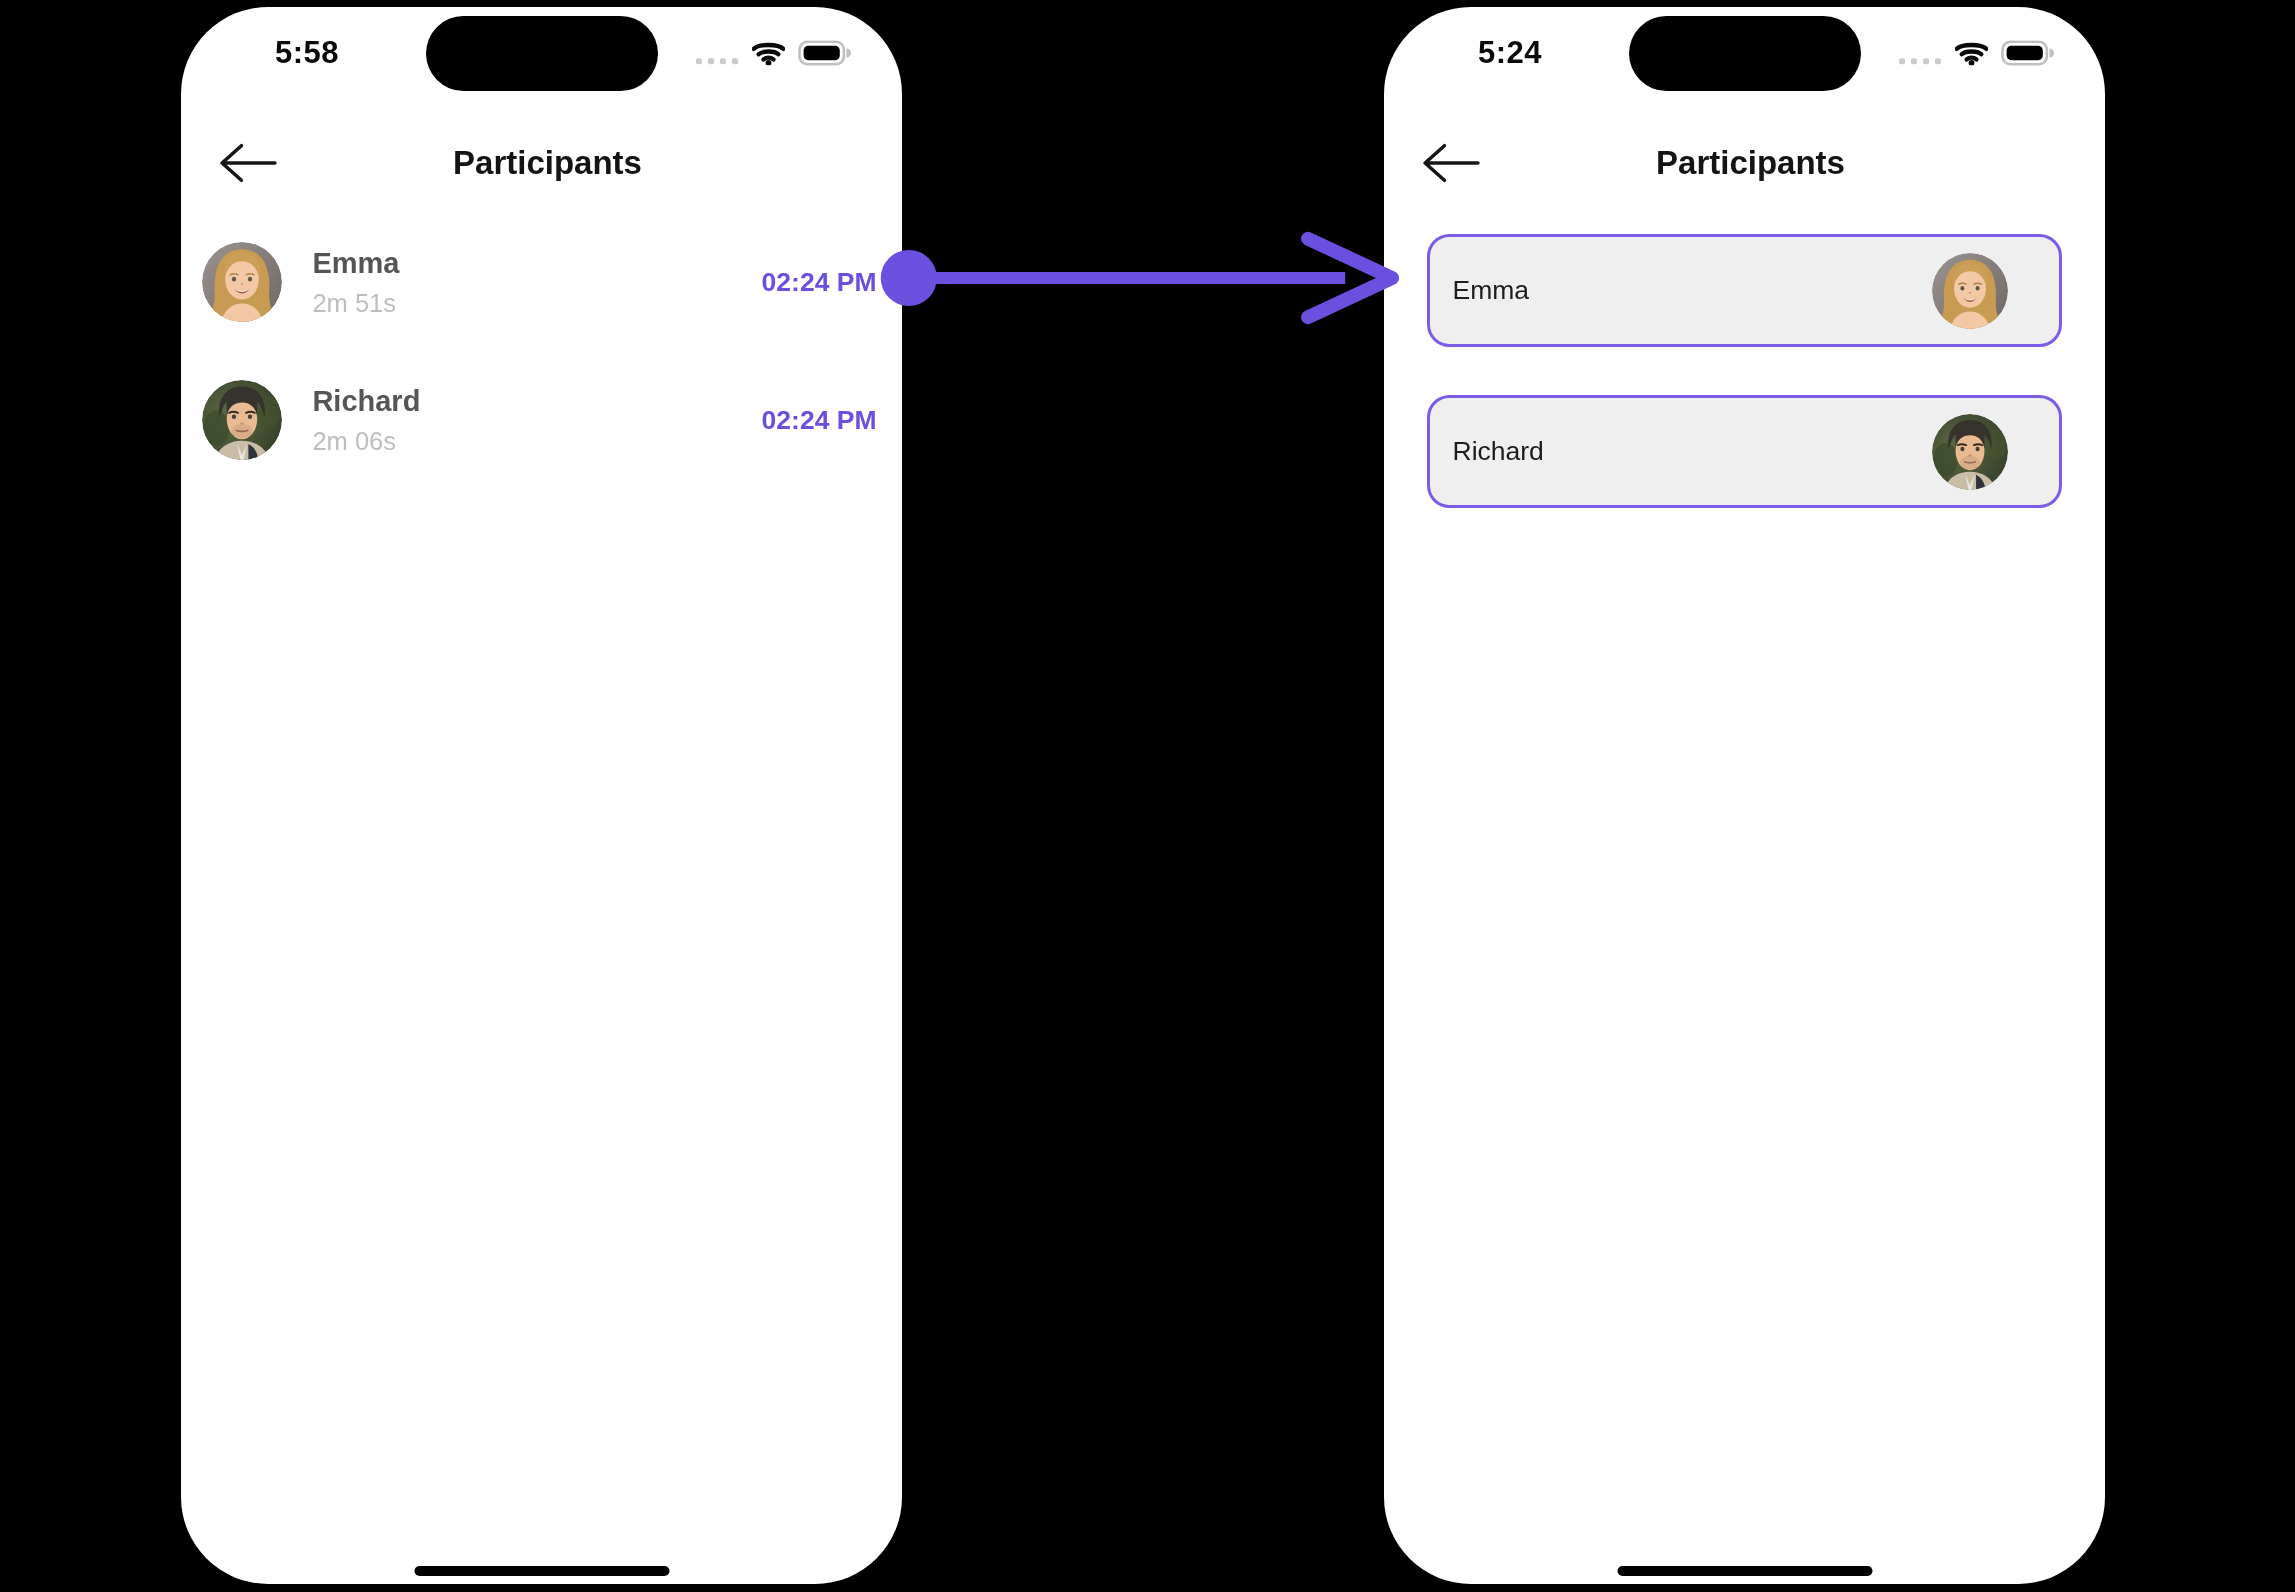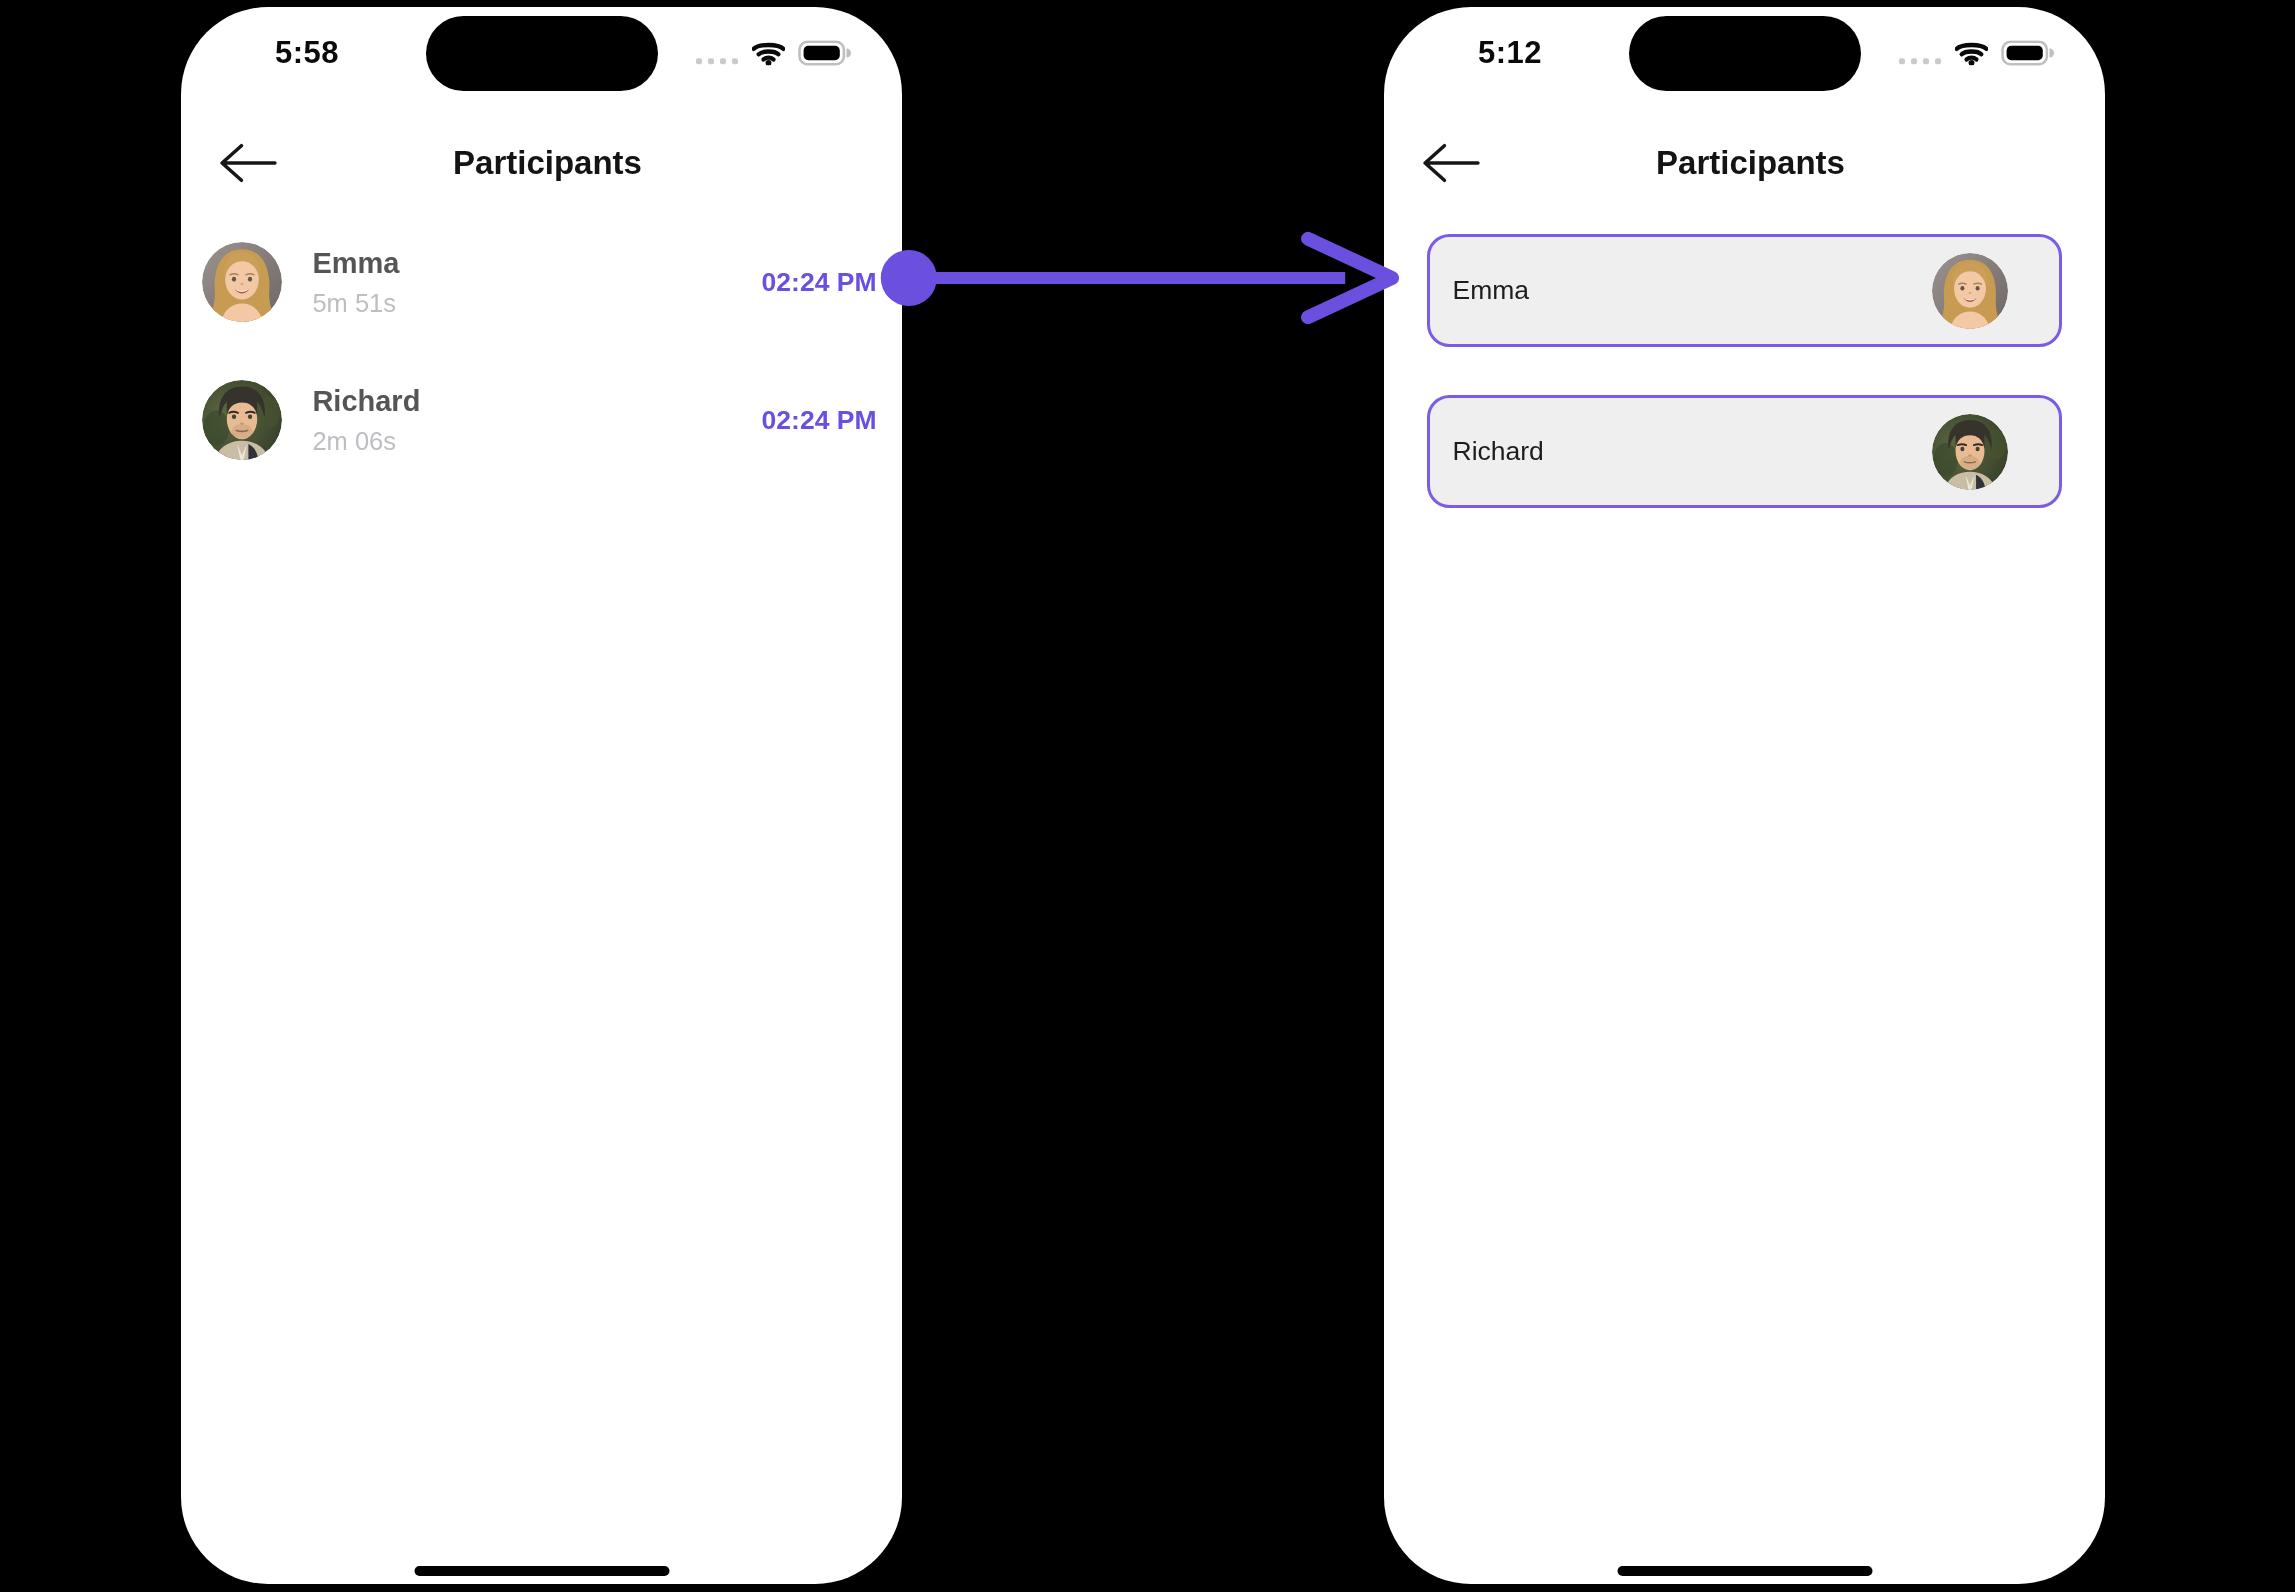--- a/index.html
+++ b/index.html
@@ -170,21 +170,21 @@
     <h1 class="header-title">Participants</h1>
   </div>
 
   <div class="list">
     <div class="p-row">
       <svg class="avatar" viewBox="0 0 100 100">
           <use href="#av-emma"></use>
         </svg>
       <div class="p-info">
         <span class="p-name">Emma</span>
-        <span class="p-duration">5m 51s</span>
+        <span class="p-duration">2m 51s</span>
       </div>
       <span class="p-time">02:24 PM</span>
     </div>
     <div class="p-row">
       <svg class="avatar" viewBox="0 0 100 100">
           <use href="#av-richard"></use>
         </svg>
       <div class="p-info">
         <span class="p-name">Richard</span>
         <span class="p-duration">2m 06s</span>
@@ -193,21 +193,21 @@
     </div>
   </div>
 
   <div class="home-indicator"></div>
 </section>
 
 <section class="phone" id="phone-right">
   <div class="island"></div>
 
   <div class="status-bar">
-    <span class="sb-time">5:12</span>
+    <span class="sb-time">5:24</span>
     <div class="sb-icons">
       <span class="cell-dots">
           <span></span>
           <span></span>
           <span></span>
           <span></span>
         </span>
       <svg width="33" height="24.5" viewBox="0 0 60 45">
         <path d="M3 14 C12 4.5 48 4.5 57 14" stroke="#0a0a0a" stroke-width="8" fill="none" stroke-linecap="round"></path>
         <path d="M12 24 C19 17 41 17 48 24" stroke="#0a0a0a" stroke-width="8" fill="none" stroke-linecap="round"></path>

